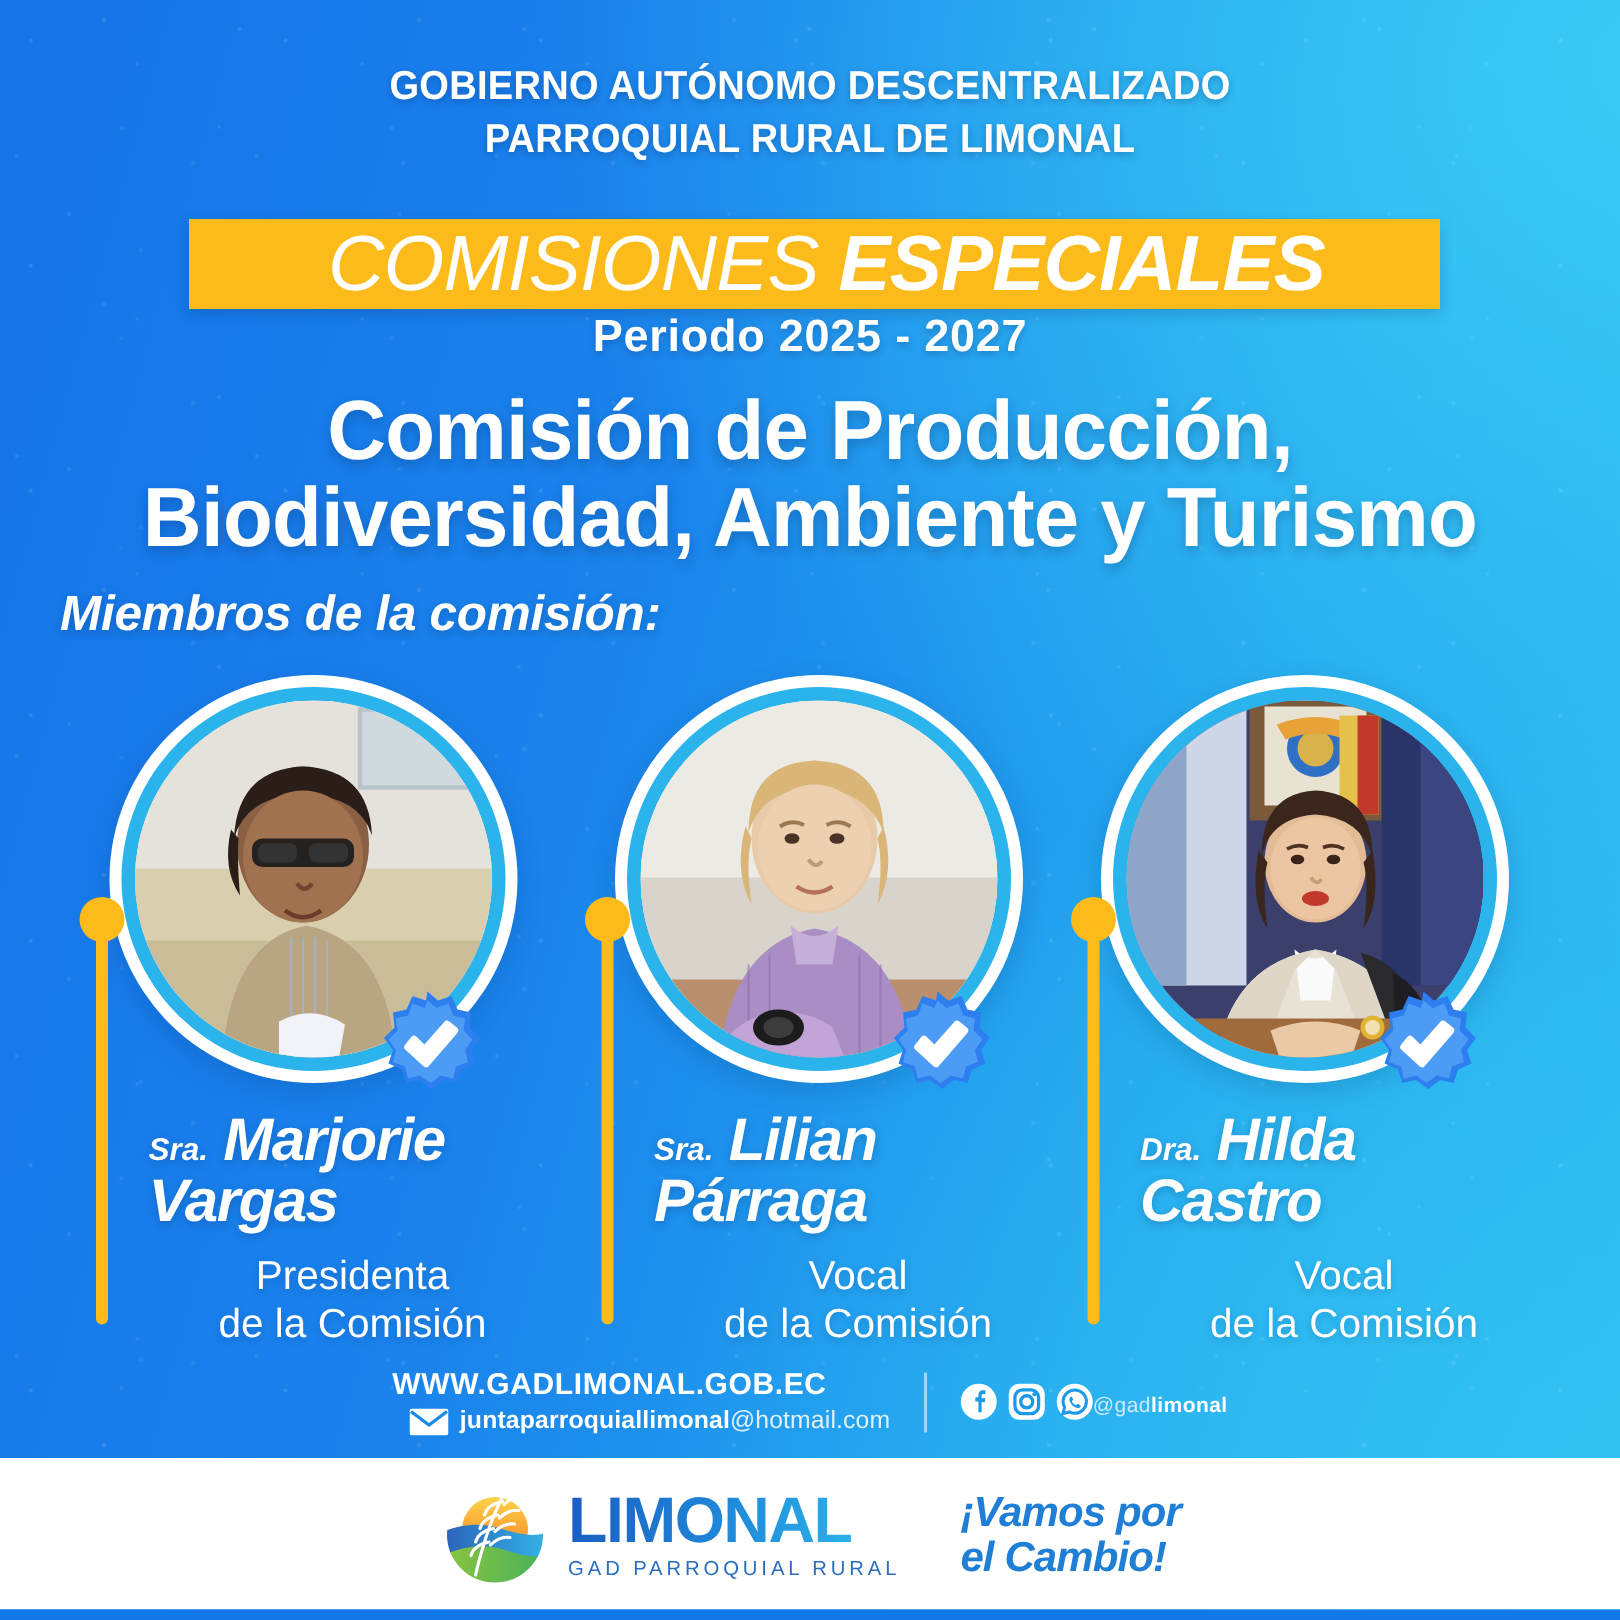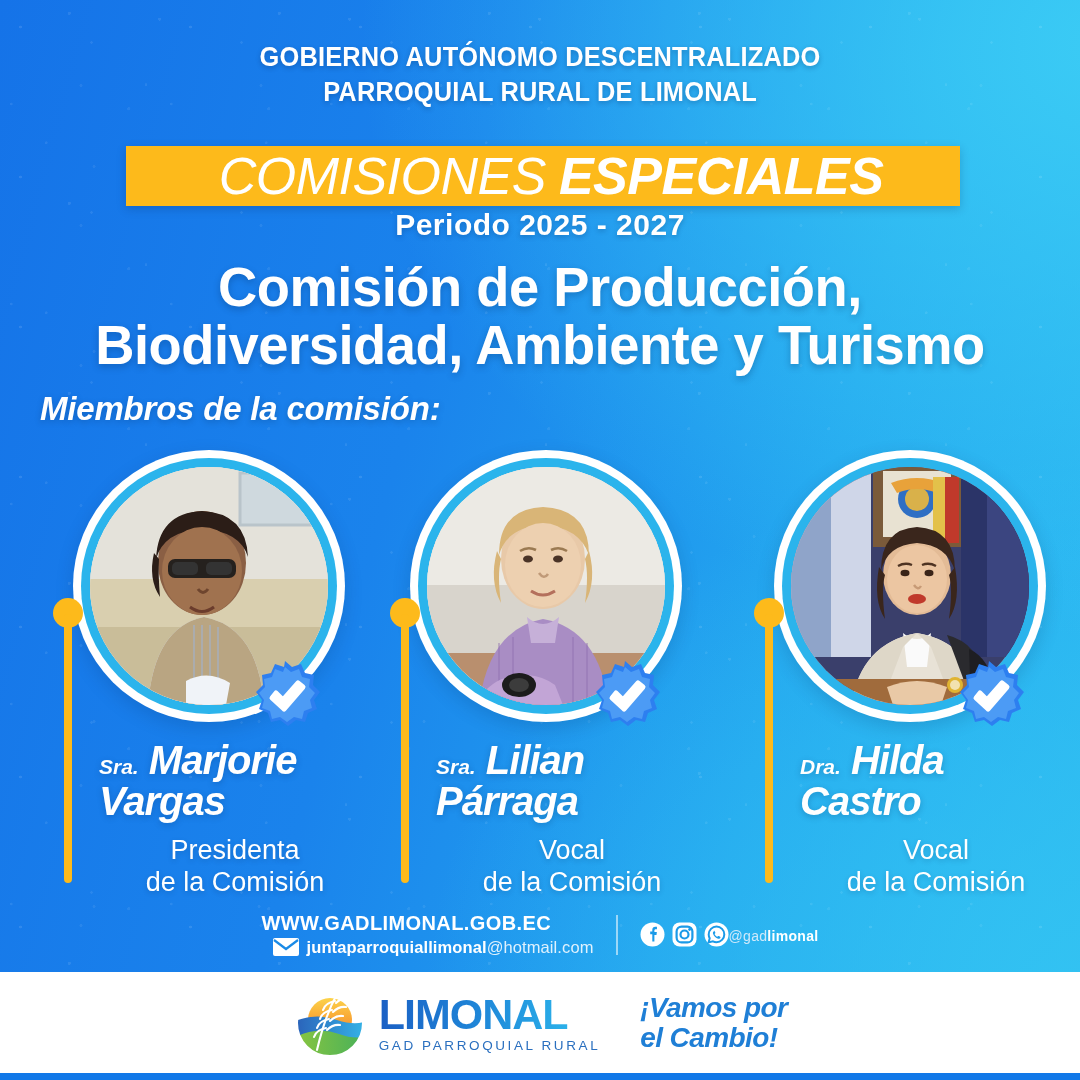--- a/index.html
+++ b/index.html
@@ -70,21 +70,21 @@
   .main-title div{white-space:nowrap;}
 
   .members-label{
     position:absolute;top:390px;left:40px;
     color:#fff;font-size:33px;font-style:italic;font-weight:bold;
     letter-spacing:-.2px;text-shadow:0 2px 6px rgba(0,45,95,.28);
   }
 
   
   .member{position:absolute;top:440px;width:340px;height:450px;}
-  .m0{left:31px;} .m1{left:368px;} .m2{left:732px;}
+  .m0{left:31px;} .m1{left:368px;} .m2{left:692px;}
 
   .ring{
     position:absolute;left:42px;top:10px;width:272px;height:272px;
     border-radius:50%;background:#ffffff;
     box-shadow:0 6px 18px rgba(0,45,95,.18);
   }
   .ring-inner{
     position:absolute;left:8px;top:8px;width:256px;height:256px;
     border-radius:50%;background:#2BB4EC;
   }
@@ -129,21 +129,21 @@
   }
 
   
   .contact{position:absolute;left:0;top:912px;width:1080px;height:52px;}
   .contact-inner{
     position:absolute;left:0;width:1080px;display:flex;align-items:center;
     justify-content:center;gap:22px;
   }
   .c-left{display:flex;flex-direction:column;align-items:flex-start;}
   .c-url{color:#fff;font-weight:bold;font-size:20px;letter-spacing:.4px;}
-  .c-mail{display:flex;align-items:flex-start;gap:8px;margin-top:3px;padding-left:11px;}
+  .c-mail{display:flex;align-items:flex-end;gap:8px;margin-top:3px;padding-left:11px;}
   .c-mail .env{display:block;width:26px;height:18px;}
   .c-mail-text{font-size:16.5px;color:#dff1fd;letter-spacing:.1px;}
   .c-mail-text b{color:#fff;font-weight:bold;}
   .divider{width:2px;height:40px;background:rgba(255,255,255,.55);}
   .c-right{display:flex;flex-direction:row;align-items:center;}
   .socials{display:flex;gap:7px;}
   .socials svg{display:block;width:25px;height:25px;}
   .handle{font-size:14px;color:#cfe9fa;margin-top:3px;letter-spacing:.3px;}
   .handle b{color:#fff;font-weight:bold;}
 

